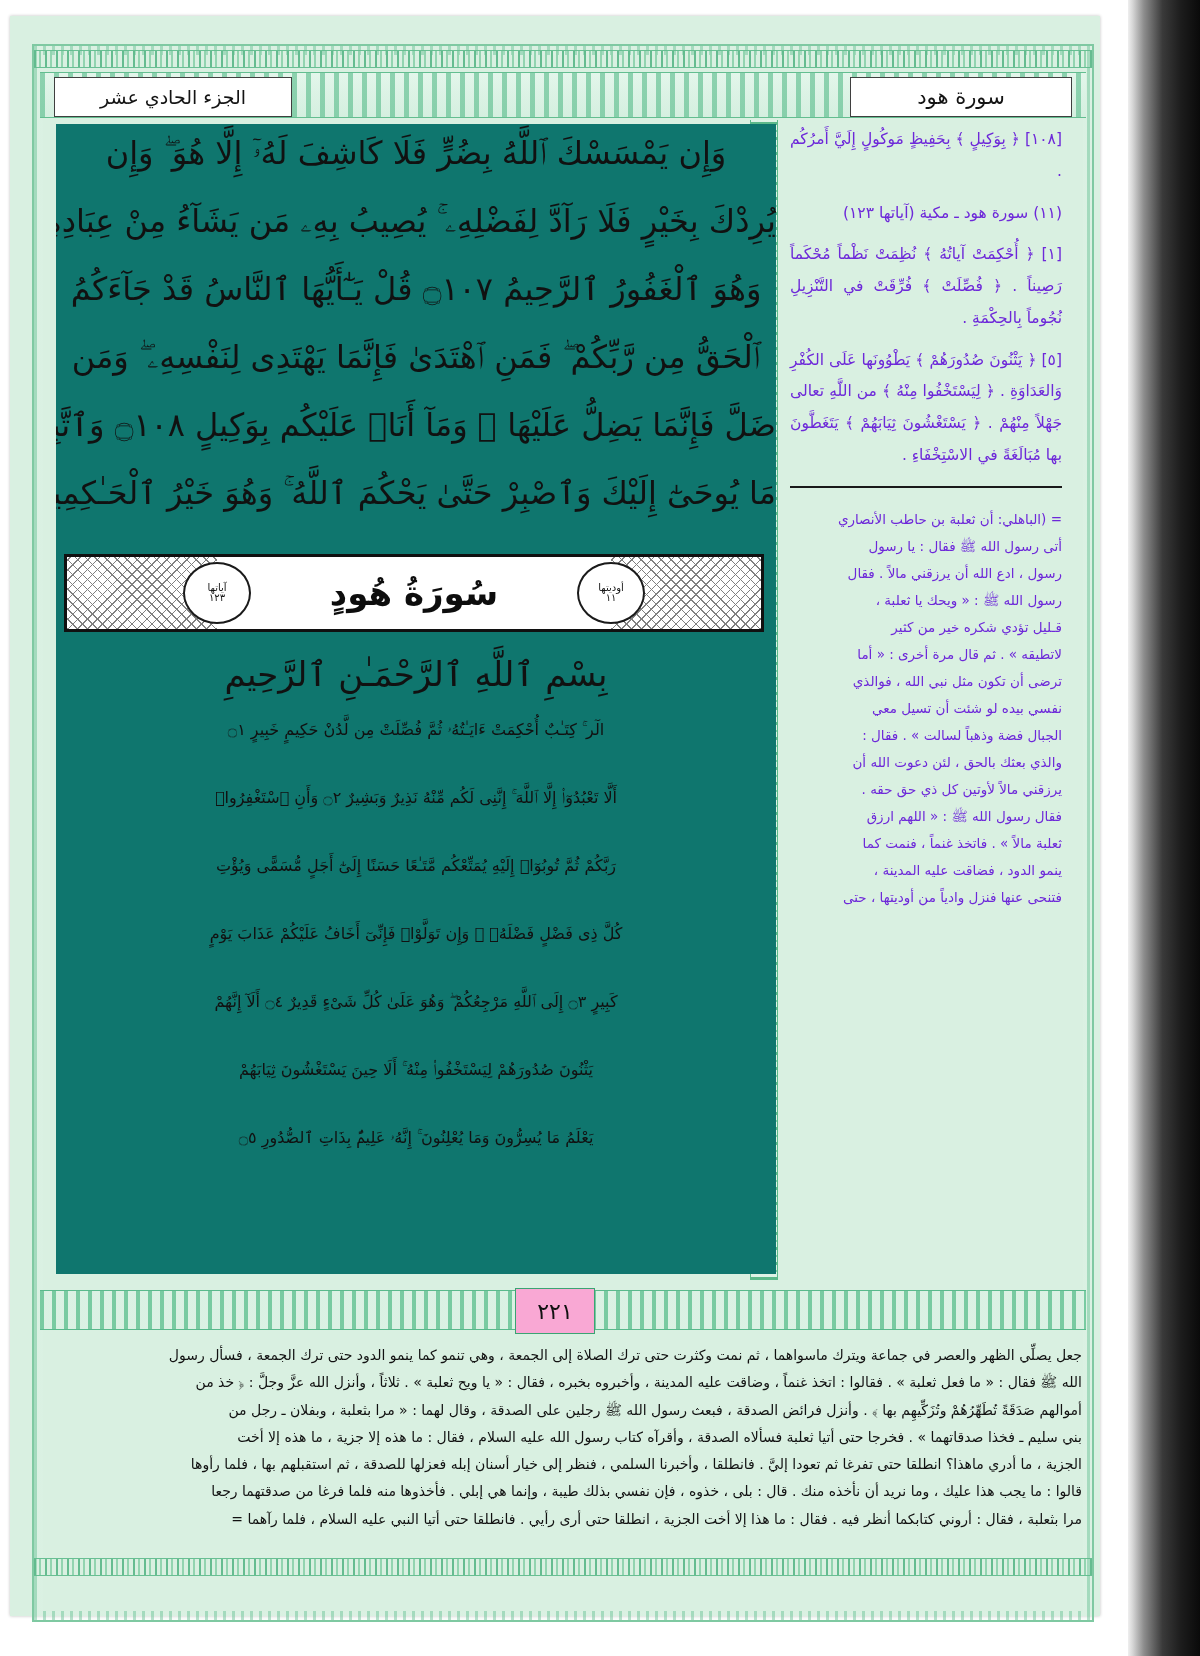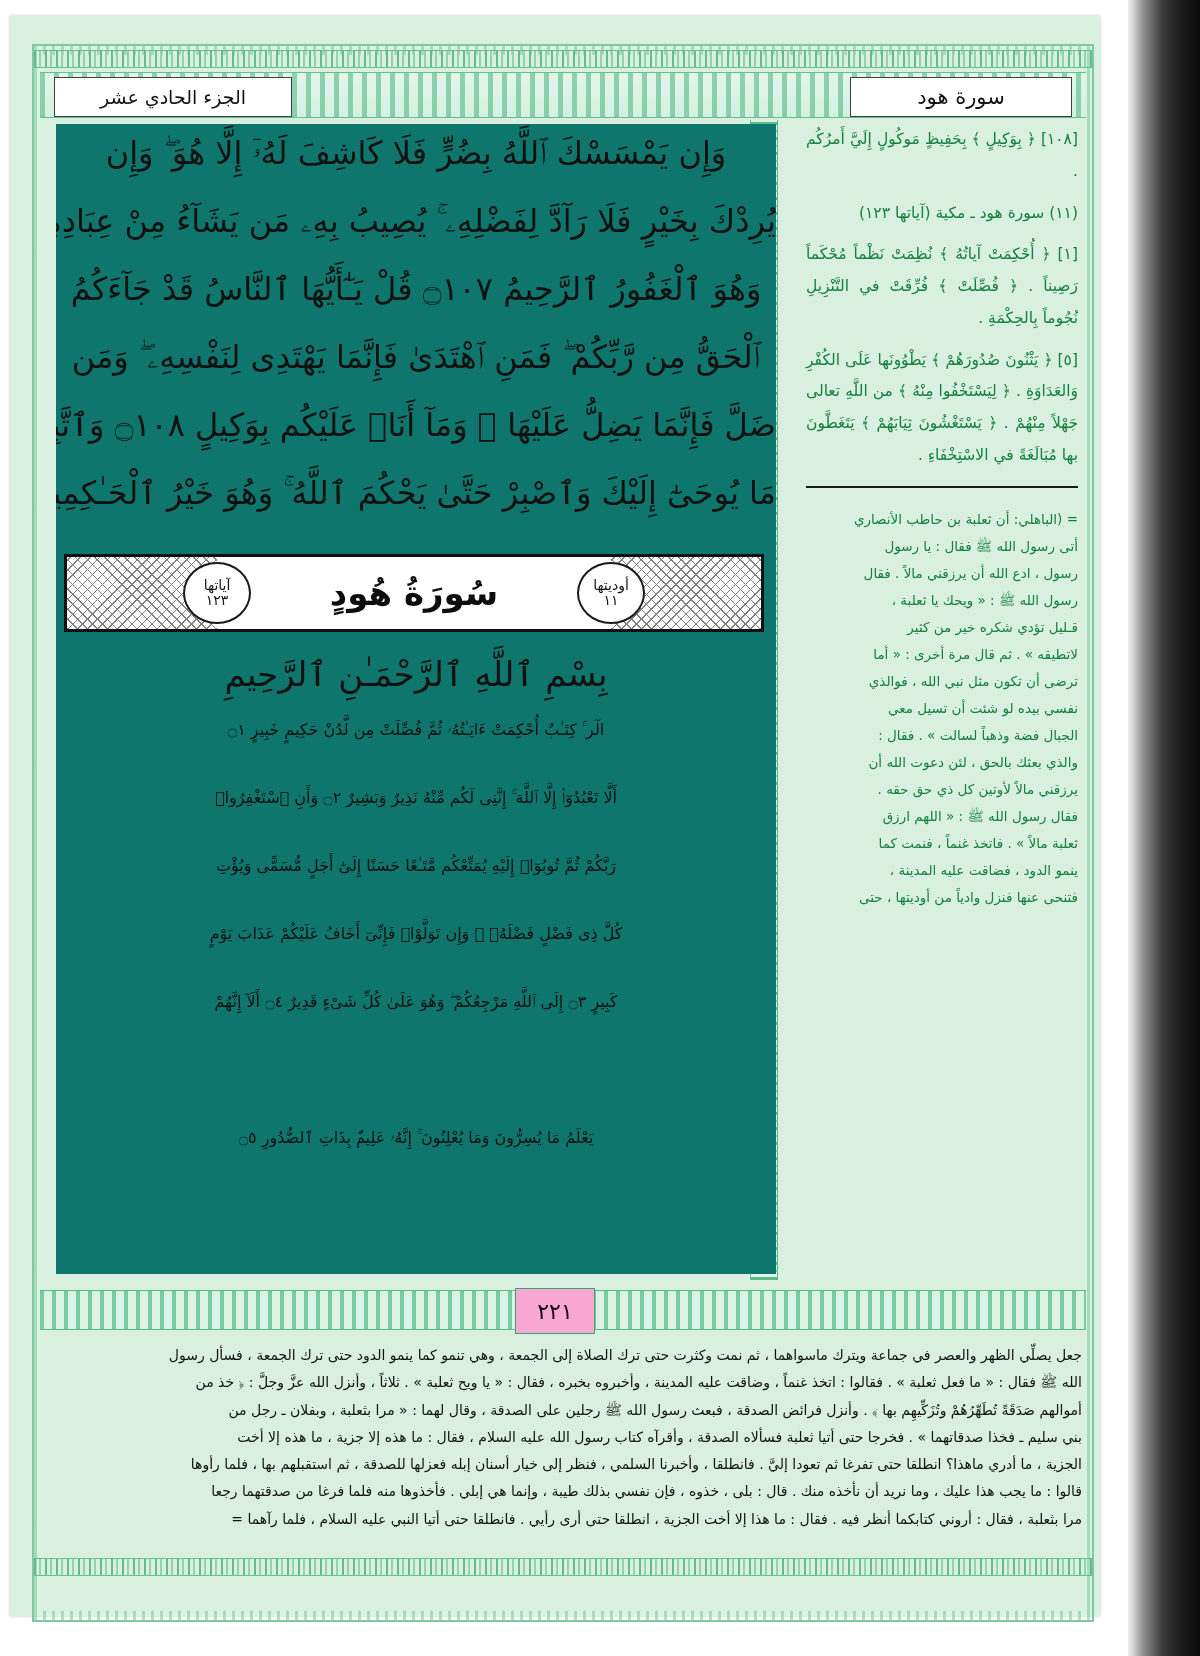--- a/index.html
+++ b/index.html
@@ -135,42 +135,42 @@
     font-family:"DejaVu Sans",serif;
     background:#fff;padding:0 18px;
   }
   .medal{
     position:absolute;top:50%;transform:translateY(-50%);
     width:64px;height:58px;border:2px solid #1a1a1a;border-radius:50%;
     background:#fff;z-index:4;
     display:flex;flex-direction:column;align-items:center;justify-content:center;
     line-height:1.05;
   }
-  .medal span{font-size:14px;color:#141414;}
+  .medal span{font-size:10px;color:#141414;}
   .medal.r{right:116px;}
   .medal.l{left:116px;}
 
   .bismillah{
     position:absolute;left:0;top:530px;width:720px;text-align:center;
     font-size:34px;color:#111;font-family:"DejaVu Sans",serif;
   }
 
   .b1{top:596px;}
   .b2{top:664px;}
   .b3{top:732px;}
   .b4{top:800px;}
   .b5{top:868px;}
   .b6{top:936px;}
   .b7{top:1004px;}
 
   
   .tafsir-col{
     position:absolute;
-    right:22px;top:108px;width:272px;height:1150px;
-    color:#15803d;
+    right:38px;top:108px;width:272px;height:1150px;
+    color:#6d28d9;
     direction:rtl;text-align:justify;
   }
   .tafsir-p{
     font-size:15.5px;line-height:2.05;
     font-family:"DejaVu Sans",serif;
     margin:0 0 10px 0;
   }
   .tafsir-rule{
     height:2px;background:#1a1a1a;margin:14px 0 18px 0;width:100%;
   }
@@ -264,20 +264,21 @@
         <div class="surah-title">سُورَةُ هُودٍ</div>
       </div>
 
       <div class="bismillah">بِسْمِ ٱللَّهِ ٱلرَّحْمَـٰنِ ٱلرَّحِيمِ</div>
 
       <div class="quran-line b1">الٓر ۚ كِتَـٰبٌ أُحْكِمَتْ ءَايَـٰتُهُۥ ثُمَّ فُصِّلَتْ مِن لَّدُنْ حَكِيمٍ خَبِيرٍ ۝١</div>
       <div class="quran-line b2">أَلَّا تَعْبُدُوٓا۟ إِلَّا ٱللَّهَ ۚ إِنَّنِى لَكُم مِّنْهُ نَذِيرٌ وَبَشِيرٌ ۝٢ وَأَنِ ٱسْتَغْفِرُوا۟</div>
       <div class="quran-line b3">رَبَّكُمْ ثُمَّ تُوبُوٓا۟ إِلَيْهِ يُمَتِّعْكُم مَّتَـٰعًا حَسَنًا إِلَىٰٓ أَجَلٍ مُّسَمًّى وَيُؤْتِ</div>
       <div class="quran-line b4">كُلَّ ذِى فَضْلٍ فَضْلَهُۥ ۖ وَإِن تَوَلَّوْا۟ فَإِنِّىٓ أَخَافُ عَلَيْكُمْ عَذَابَ يَوْمٍ</div>
       <div class="quran-line b5">كَبِيرٍ ۝٣ إِلَى ٱللَّهِ مَرْجِعُكُمْ ۖ وَهُوَ عَلَىٰ كُلِّ شَىْءٍ قَدِيرٌ ۝٤ أَلَآ إِنَّهُمْ</div>
+      <div class="quran-line b6">يَثْنُونَ صُدُورَهُمْ لِيَسْتَخْفُوا۟ مِنْهُ ۚ أَلَا حِينَ يَسْتَغْشُونَ ثِيَابَهُمْ</div>
       <div class="quran-line b7">يَعْلَمُ مَا يُسِرُّونَ وَمَا يُعْلِنُونَ ۚ إِنَّهُۥ عَلِيمٌۢ بِذَاتِ ٱلصُّدُورِ ۝٥</div>
     </div>
 
     <div class="tafsir-col">
       <p class="tafsir-p">[١٠٨] ﴿ بِوَكِيلٍ ﴾ بِحَفِيظٍ مَوكُولٍ إِلَيَّ أَمرُكُم .</p>
       <p class="tafsir-p">(١١) سورة هود ـ مكية (آياتها ١٢٣)</p>
       <p class="tafsir-p">[١] ﴿ أُحْكِمَتْ آياتُهُ ﴾ نُظِمَتْ نَظْماً مُحْكَماً رَصِيناً . ﴿ فُصِّلَتْ ﴾ فُرِّقَتْ في التَّنْزِيلِ نُجُوماً بِالحِكْمَةِ .</p>
       <p class="tafsir-p">[٥] ﴿ يَثْنُونَ صُدُورَهُمْ ﴾ يَطْوُونَها عَلَى الكُفْرِ وَالعَدَاوَةِ . ﴿ لِيَسْتَخْفُوا مِنْهُ ﴾ من اللَّهِ تعالى جَهْلاً مِنْهُمْ . ﴿ يَسْتَغْشُونَ ثِيَابَهُمْ ﴾ يَتَغَطَّونَ بها مُبَالَغَةً في الاسْتِخْفَاءِ .</p>
 
       <div class="tafsir-rule"></div>

